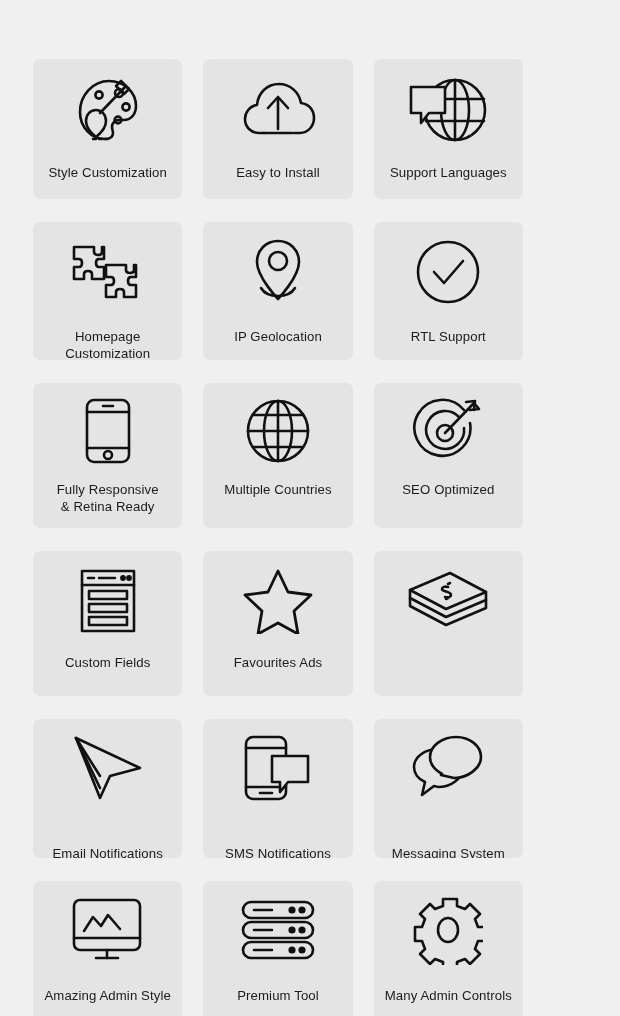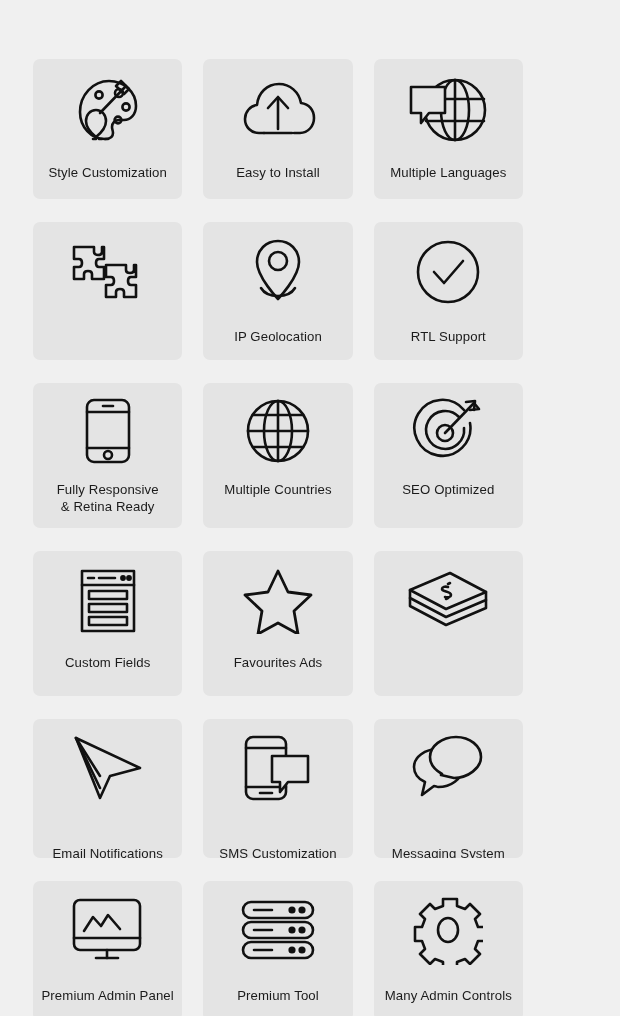--- a/index.html
+++ b/index.html
@@ -119,32 +119,33 @@
 
     <div class="feature-card">
       <div class="card-icon">
         <svg width="82" height="66" viewBox="0 0 82 66" fill="none" stroke="currentColor" stroke-width="2.6" stroke-linecap="round" stroke-linejoin="round">
           <circle cx="48" cy="33" r="30"></circle>
           <ellipse cx="48" cy="33" rx="14" ry="30"></ellipse>
           <path d="M19 22h58M19 44h58M48 3v60"></path>
           <path d="M4 10h34v26H22l-8 10V36H4z" fill="#e4e4e4"></path>
         </svg>
       </div>
-      <div class="card-label">Multiple Languages</div>
+      <div class="card-label">Support Languages</div>
     </div>
   </div>
 
   <div class="grid-row row-2">
     <div class="feature-card">
       <div class="card-icon">
         <svg width="84" height="62" viewBox="0 0 84 62" fill="none" stroke="currentColor" stroke-width="2.6" stroke-linecap="round" stroke-linejoin="round">
           <path d="M18 6h10v5c0 2 2 3 4 3s4-1 4-3V6h2v12h-5c-2 0-3 2-3 4s1 4 3 4h5v12H26v-5c0-2-2-3-4-3s-4 1-4 3v5H8V26h5c2 0 3-2 3-4s-1-4-3-4H8V6h10z"></path>
           <path d="M50 24h10v5c0 2 2 3 4 3s4-1 4-3v-5h2v12h-5c-2 0-3 2-3 4s1 4 3 4h5v12H58v-5c0-2-2-3-4-3s-4 1-4 3v5H40V44h5c2 0 3-2 3-4s-1-4-3-4h-5V24h10z"></path>
         </svg>
       </div>
+      <div class="card-label">Homepage Customization</div>
     </div>
 
     <div class="feature-card">
       <div class="card-icon">
         <svg width="60" height="68" viewBox="0 0 60 68" fill="none" stroke="currentColor" stroke-width="2.6" stroke-linecap="round" stroke-linejoin="round">
           <path d="M30 3C18 3 9 12 9 24c0 15 21 37 21 37s21-22 21-37C51 12 42 3 30 3z"></path>
           <circle cx="30" cy="23" r="9"></circle>
           <path d="M13 50c3 5 9 8 17 8s14-3 17-8"></path>
         </svg>
       </div>
@@ -256,21 +257,21 @@
 
     <div class="feature-card">
       <div class="card-icon">
         <svg width="76" height="68" viewBox="0 0 76 68" fill="none" stroke="currentColor" stroke-width="2.6" stroke-linecap="round" stroke-linejoin="round">
           <rect x="6" y="3" width="40" height="62" rx="7"></rect>
           <path d="M6 14h40M6 53h40"></path>
           <path d="M20 59h12"></path>
           <path d="M32 22h36v26H48l-8 10V48h-8z" fill="#e4e4e4"></path>
         </svg>
       </div>
-      <div class="card-label">SMS Customization</div>
+      <div class="card-label">SMS Notifications</div>
     </div>
 
     <div class="feature-card">
       <div class="card-icon">
         <svg width="80" height="66" viewBox="0 0 80 66" fill="none" stroke="currentColor" stroke-width="2.6" stroke-linecap="round" stroke-linejoin="round">
           <path d="M30 14c-13 0-24 8-24 18 0 6 4 12 11 15l-3 13 12-9c2 0 3 1 4 1 13 0 24-8 24-18S43 14 30 14z" fill="#e4e4e4"></path>
           <path d="M48 2c-14 0-26 9-26 20 0 7 5 13 12 17l-1 1 13 3c14 0 27-10 27-21S62 2 48 2z" fill="#e4e4e4"></path>
         </svg>
       </div>
       <div class="card-label">Messaging System</div>
@@ -281,21 +282,21 @@
     <div class="feature-card">
       <div class="card-icon">
         <svg width="76" height="66" viewBox="0 0 76 66" fill="none" stroke="currentColor" stroke-width="2.6" stroke-linecap="round" stroke-linejoin="round">
           <rect x="4" y="3" width="66" height="50" rx="6"></rect>
           <path d="M4 41h66"></path>
           <path d="M37 53v8"></path>
           <path d="M26 61h22"></path>
           <path d="M14 34l9-14 8 9 7-11 12 14"></path>
         </svg>
       </div>
-      <div class="card-label">Premium Admin Panel</div>
+      <div class="card-label">Amazing Admin Style</div>
     </div>
 
     <div class="feature-card">
       <div class="card-icon">
         <svg width="76" height="62" viewBox="0 0 76 62" fill="none" stroke="currentColor" stroke-width="2.6" stroke-linecap="round" stroke-linejoin="round">
           <rect x="3" y="3" width="70" height="16" rx="8"></rect>
           <rect x="3" y="23" width="70" height="16" rx="8"></rect>
           <rect x="3" y="43" width="70" height="16" rx="8"></rect>
           <path d="M14 11h18M14 31h18M14 51h18"></path>
           <circle cx="52" cy="11" r="2.3" fill="currentColor"></circle>

